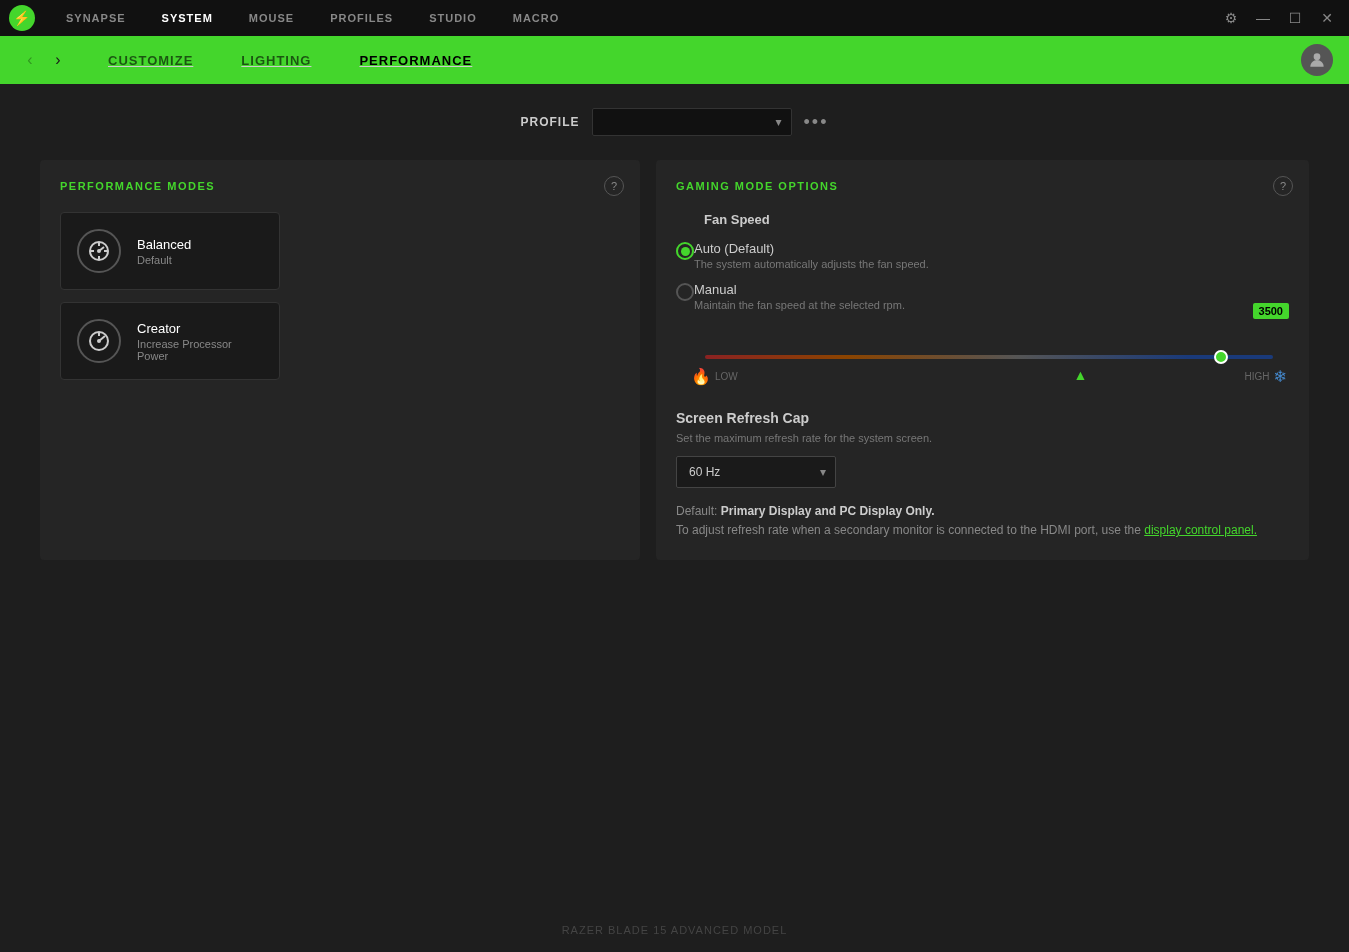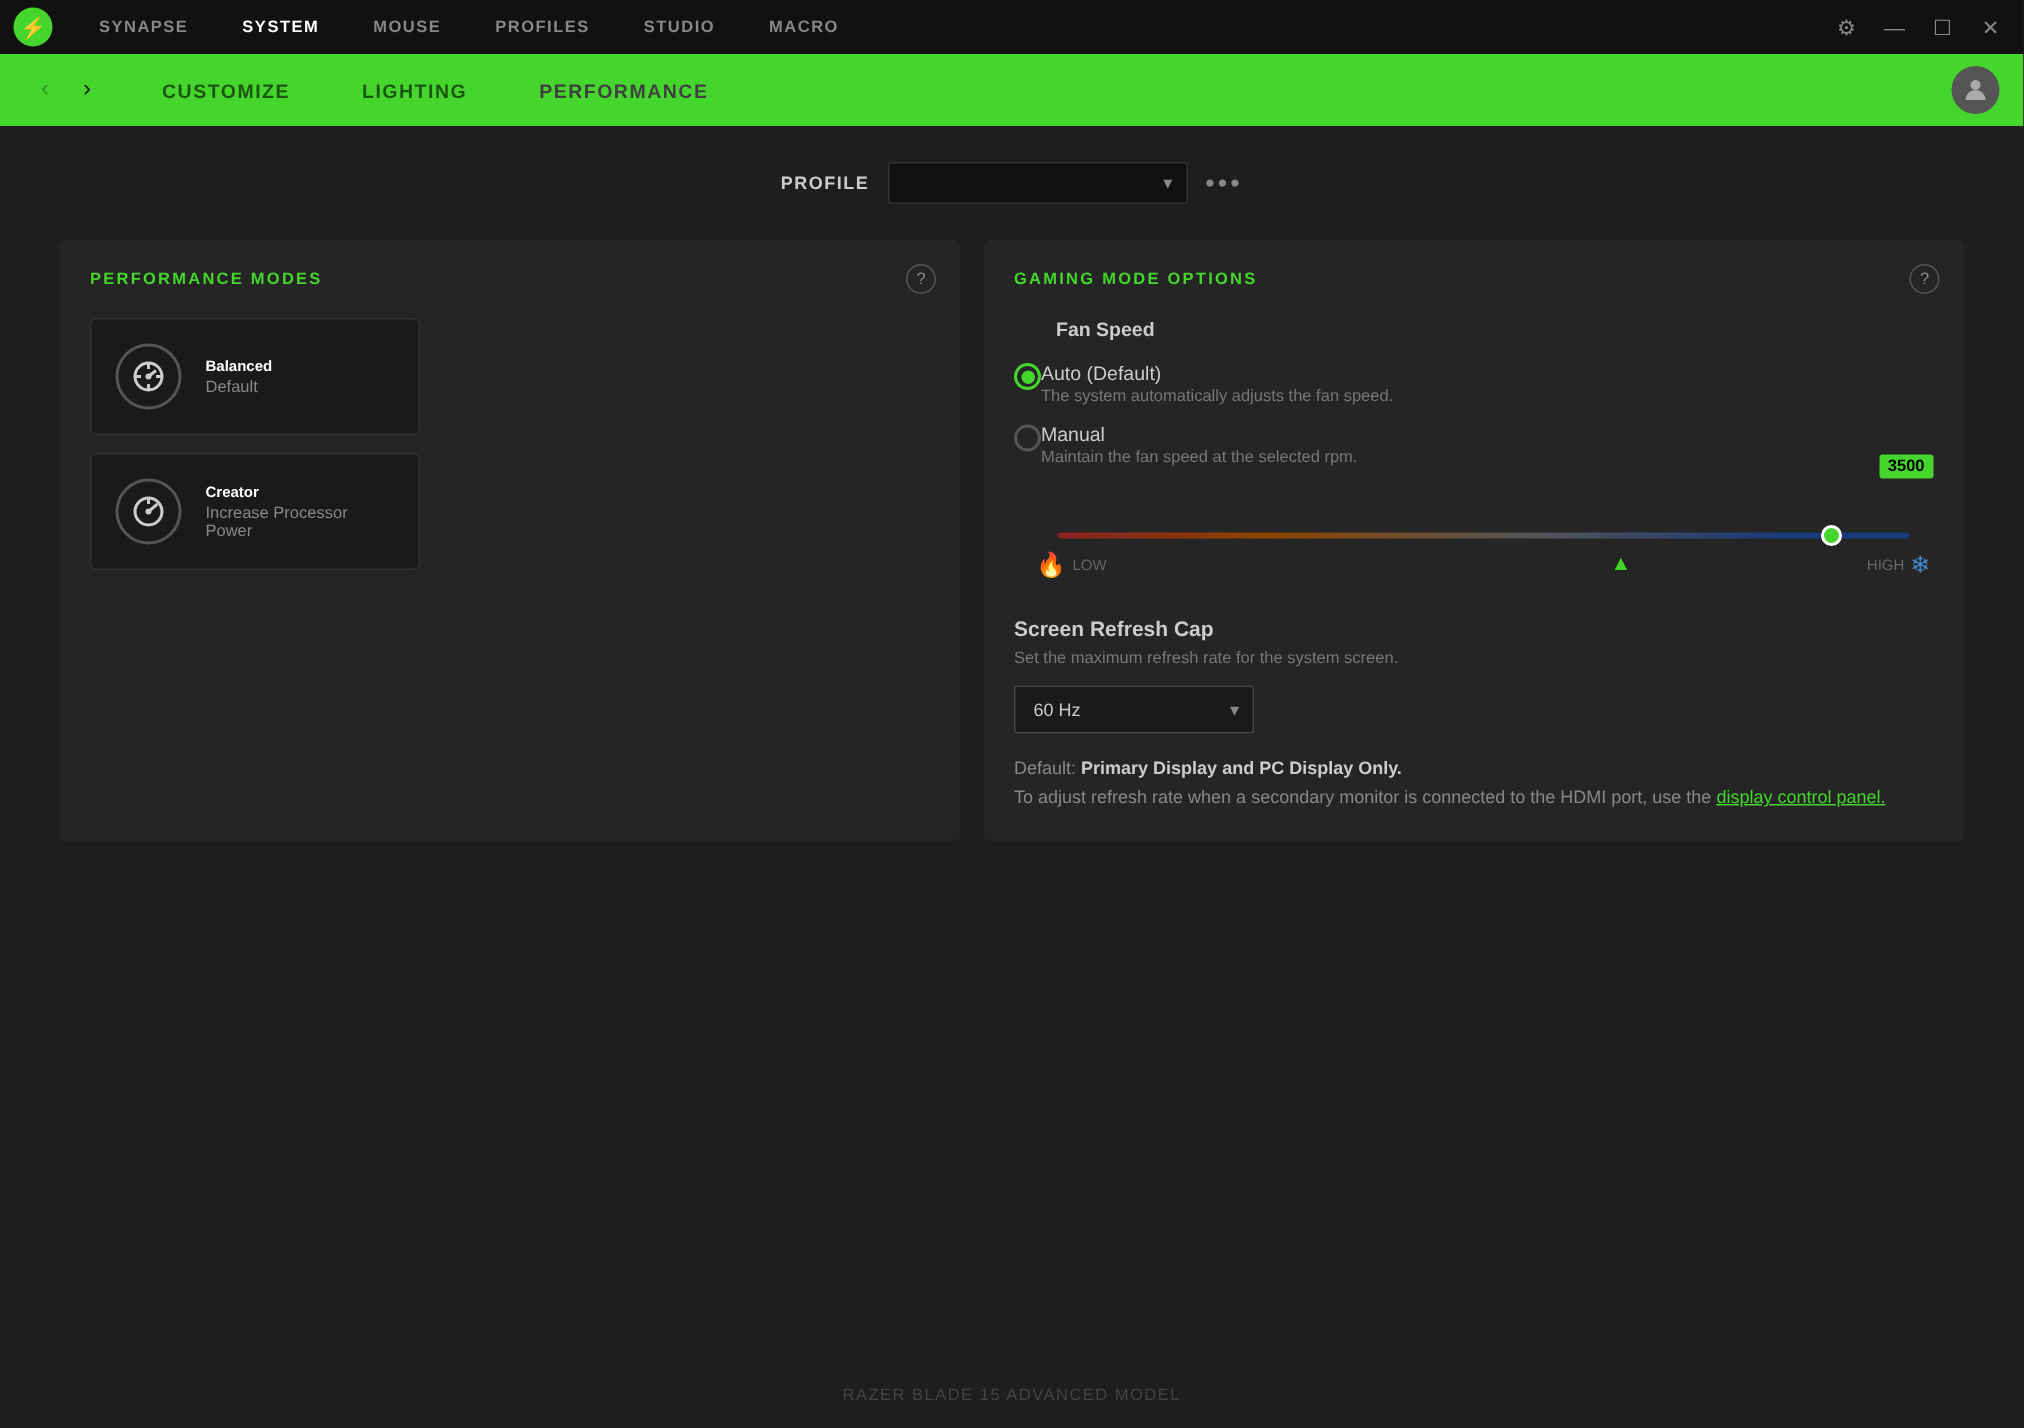--- a/index.html
+++ b/index.html
@@ -83,34 +83,35 @@
       font-size: 16px;
       border-radius: 50%;
     }
     .sub-nav-arrow.disabled { color: rgba(0,0,0,0.3); cursor: default; }
     .sub-nav-items {
       display: flex;
       align-items: flex-end;
       flex: 1;
       gap: 0;
       margin-left: 12px;
+      text-decoration: underline;
     }
     .sub-nav-item {
       color: rgba(0,0,0,0.6);
       font-size: 13px;
       font-weight: 600;
       letter-spacing: 1px;
       padding: 0 24px;
       height: 48px;
       display: flex;
       align-items: center;
       cursor: pointer;
       text-transform: uppercase;
     }
-    .sub-nav-item.active { color: #404040; }
+    .sub-nav-item.active { color: #000000; }
     .sub-nav-avatar {
       width: 32px;
       height: 32px;
       border-radius: 50%;
       background: #555;
       display: flex;
       align-items: center;
       justify-content: center;
       margin-left: auto;
       color: #ccc;
@@ -257,22 +258,22 @@
       font-size: 20px;
       color: #ccc;
       flex-shrink: 0;
     }
     .mode-card.active .mode-card-icon {
       border-color: #44d62c;
       color: #44d62c;
     }
     .mode-card-text .mode-name {
       color: #fff;
-      font-size: 10px;
-      font-weight: 700;
+      font-size: 13px;
+      font-weight: 400;
       margin-bottom: 2px;
     }
     .mode-card-text .mode-desc {
       color: #888;
       font-size: 11px;
     }
 
     
     .section-label {
       color: #ccc;

